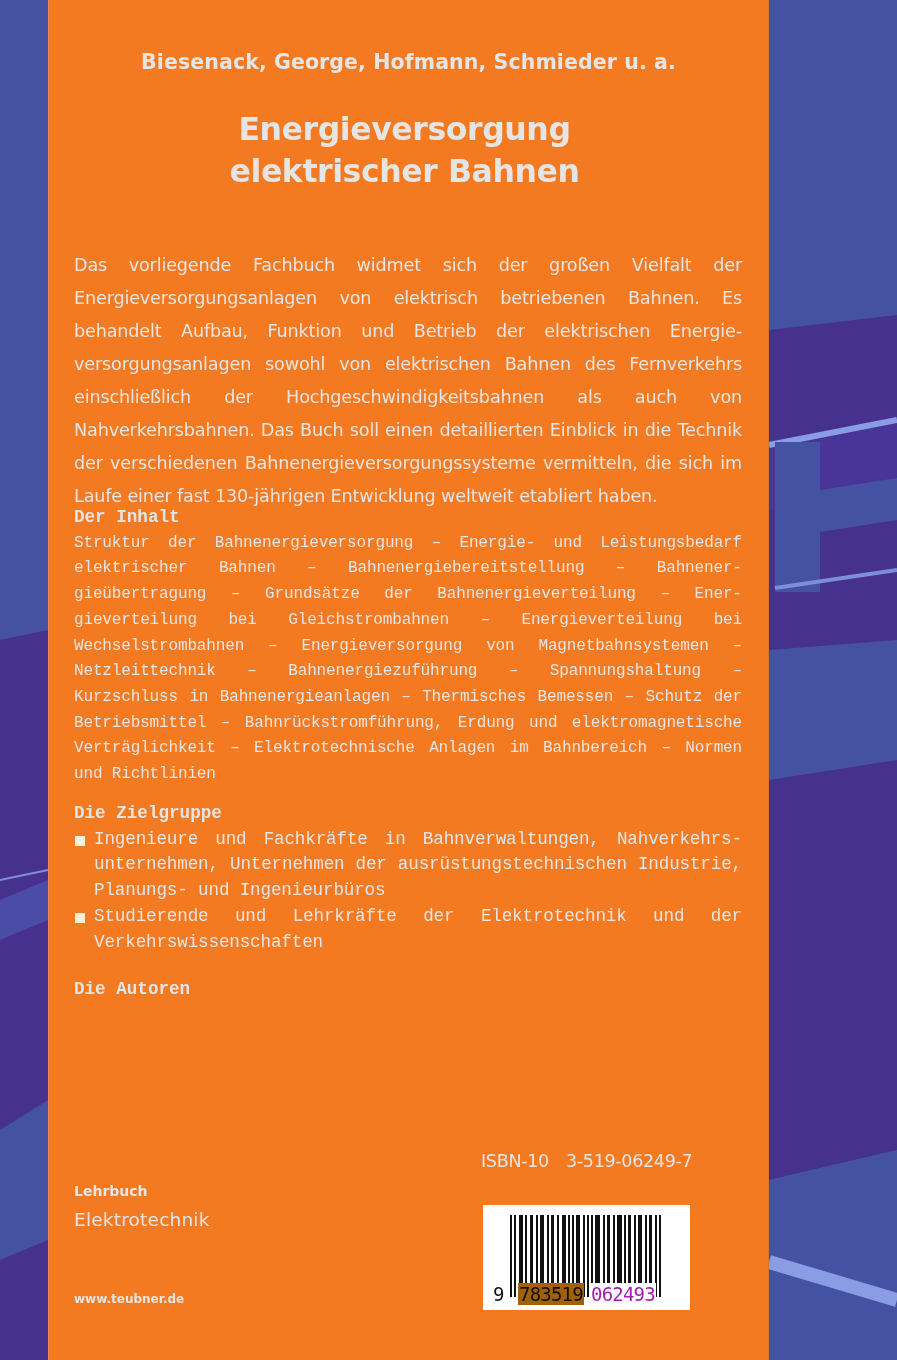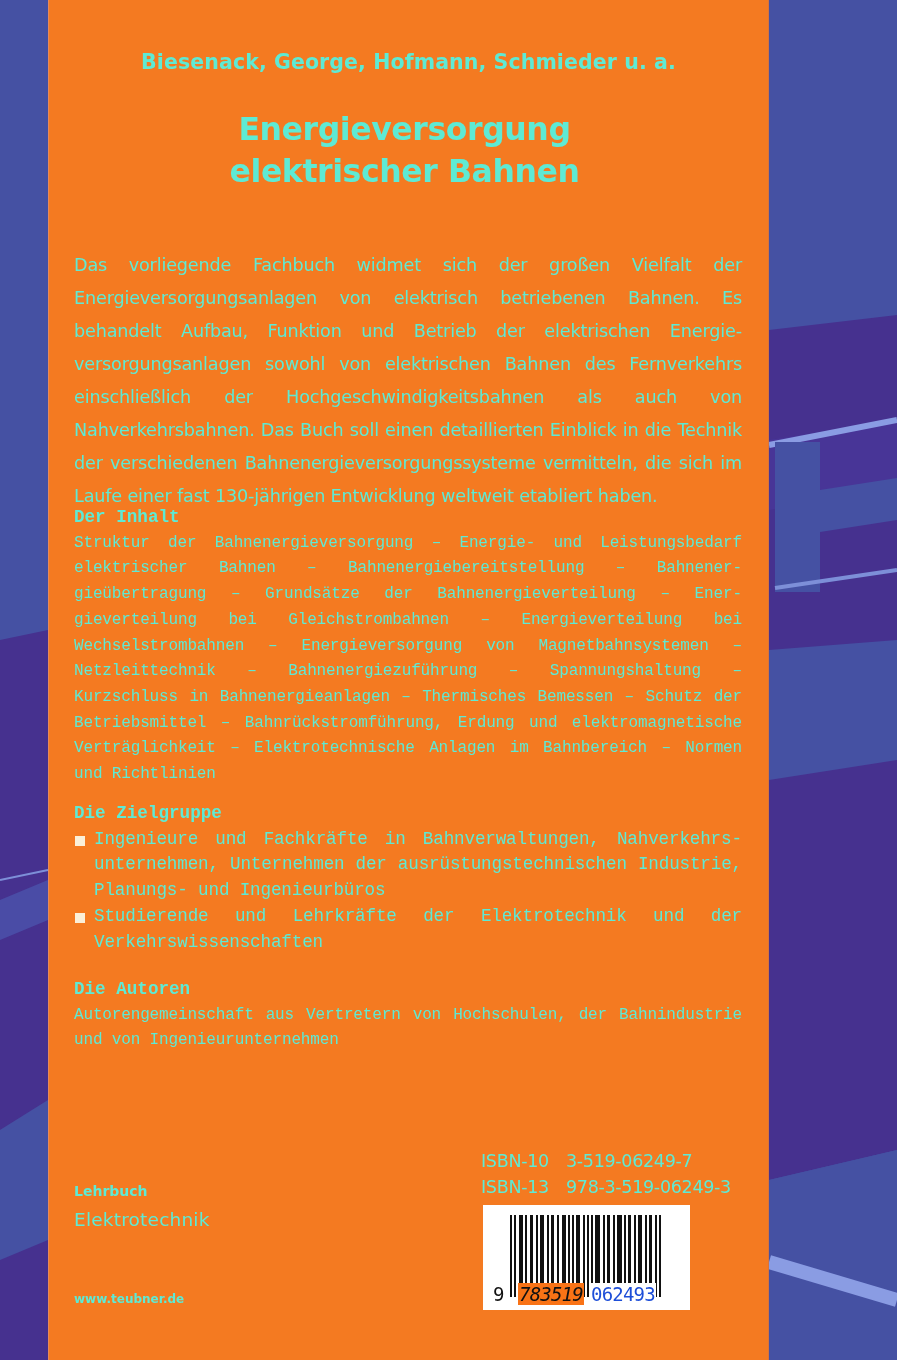--- a/index.html
+++ b/index.html
@@ -8,21 +8,21 @@
       background: #4551a3;
       font-family: "DejaVu Sans", "Liberation Sans", sans-serif;
     }
     
     .bg { position: absolute; left: 0; top: 0; width: 897px; height: 1360px; }
     .cover {
       position: absolute; left: 48px; top: 0; width: 721px; height: 1360px;
       background: #f47a21;
       box-shadow: inset 1px 0 0 #e88a5a, inset -1px 0 0 #d8743a;
     }
-    .cream { color: #5eead4; }
+    .cream { color: #e5e5e5; }
     .authors {
       position: absolute; left: 48px; width: 721px; top: 50px;
       text-align: center; font-weight: bold; font-size: 20.5px; letter-spacing: 0.1px;
     }
     .title {
       position: absolute; left: 48px; width: 713px; top: 108px;
       text-align: center; font-weight: bold; font-size: 31.5px; line-height: 42px;
       letter-spacing: -0.4px;
     }
     .body {
@@ -115,36 +115,32 @@
     </li>
     <li>
       <span class="bullet-icon"></span>
       <span>Studierende und Lehrkräfte der Elektrotechnik und der Verkehrs­wissenschaften</span>
     </li>
   </ul>
 </div>
 
 <div class="section autoren cream">
   <h3>Die Autoren</h3>
-  <p>Autorengemeinschaft aus Vertretern von Hochschulen, der Bahn­industrie und von Ingenieurunternehmen</p>
 </div>
 
 <div class="series cream">
   <div class="s1">Lehrbuch</div>
   <div class="s2">Elektrotechnik</div>
 </div>
 
 <div class="url cream">www.teubner.de</div>
 
 <div class="isbn cream">
   <div>
     <span class="lbl">ISBN-10</span><span>3-519-06249-7</span>
-  </div>
-  <div>
-    <span class="lbl">ISBN-13</span><span>978-3-519-06249-3</span>
   </div>
 </div>
 
 <div class="barcode-box">
   <svg width="207" height="105" viewBox="0 0 207 105">
     <g fill="#111">
 
       <rect x="27" y="10" width="2" height="82"></rect>
         <rect x="31" y="10" width="2" height="82"></rect>
 
@@ -175,15 +171,15 @@
       <rect x="151" y="10" width="2" height="70"></rect>
         <rect x="155" y="10" width="4" height="70"></rect>
       <rect x="162" y="10" width="2" height="70"></rect>
         <rect x="166" y="10" width="3" height="70"></rect>
 
       <rect x="172" y="10" width="2" height="82"></rect>
         <rect x="176" y="10" width="2" height="82"></rect>
     </g>
   </svg>
   <span style="position:absolute;left:10px;top:78px;font-family:'DejaVu Sans Mono',monospace;font-size:19px;color:#111;">9</span>
-  <span style="position:absolute;left:35px;top:78px;font-family:'DejaVu Sans Mono',monospace;font-size:19px;letter-spacing:-0.8px;color:#111;background:#f97316;padding:0 1px;font-style:italic;">783519</span>
-  <span style="position:absolute;left:107px;top:78px;font-family:'DejaVu Sans Mono',monospace;font-size:19px;letter-spacing:-0.8px;color:#1d4ed8;background:#fff;padding:0 1px;">062493</span>
+  <span style="position:absolute;left:35px;top:78px;font-family:'DejaVu Sans Mono',monospace;font-size:19px;letter-spacing:-0.8px;color:#111;background:#a16207;padding:0 1px;">783519</span>
+  <span style="position:absolute;left:107px;top:78px;font-family:'DejaVu Sans Mono',monospace;font-size:19px;letter-spacing:-0.8px;color:#a21caf;background:#fff;padding:0 1px;">062493</span>
 </div>
 
 </body></html>

